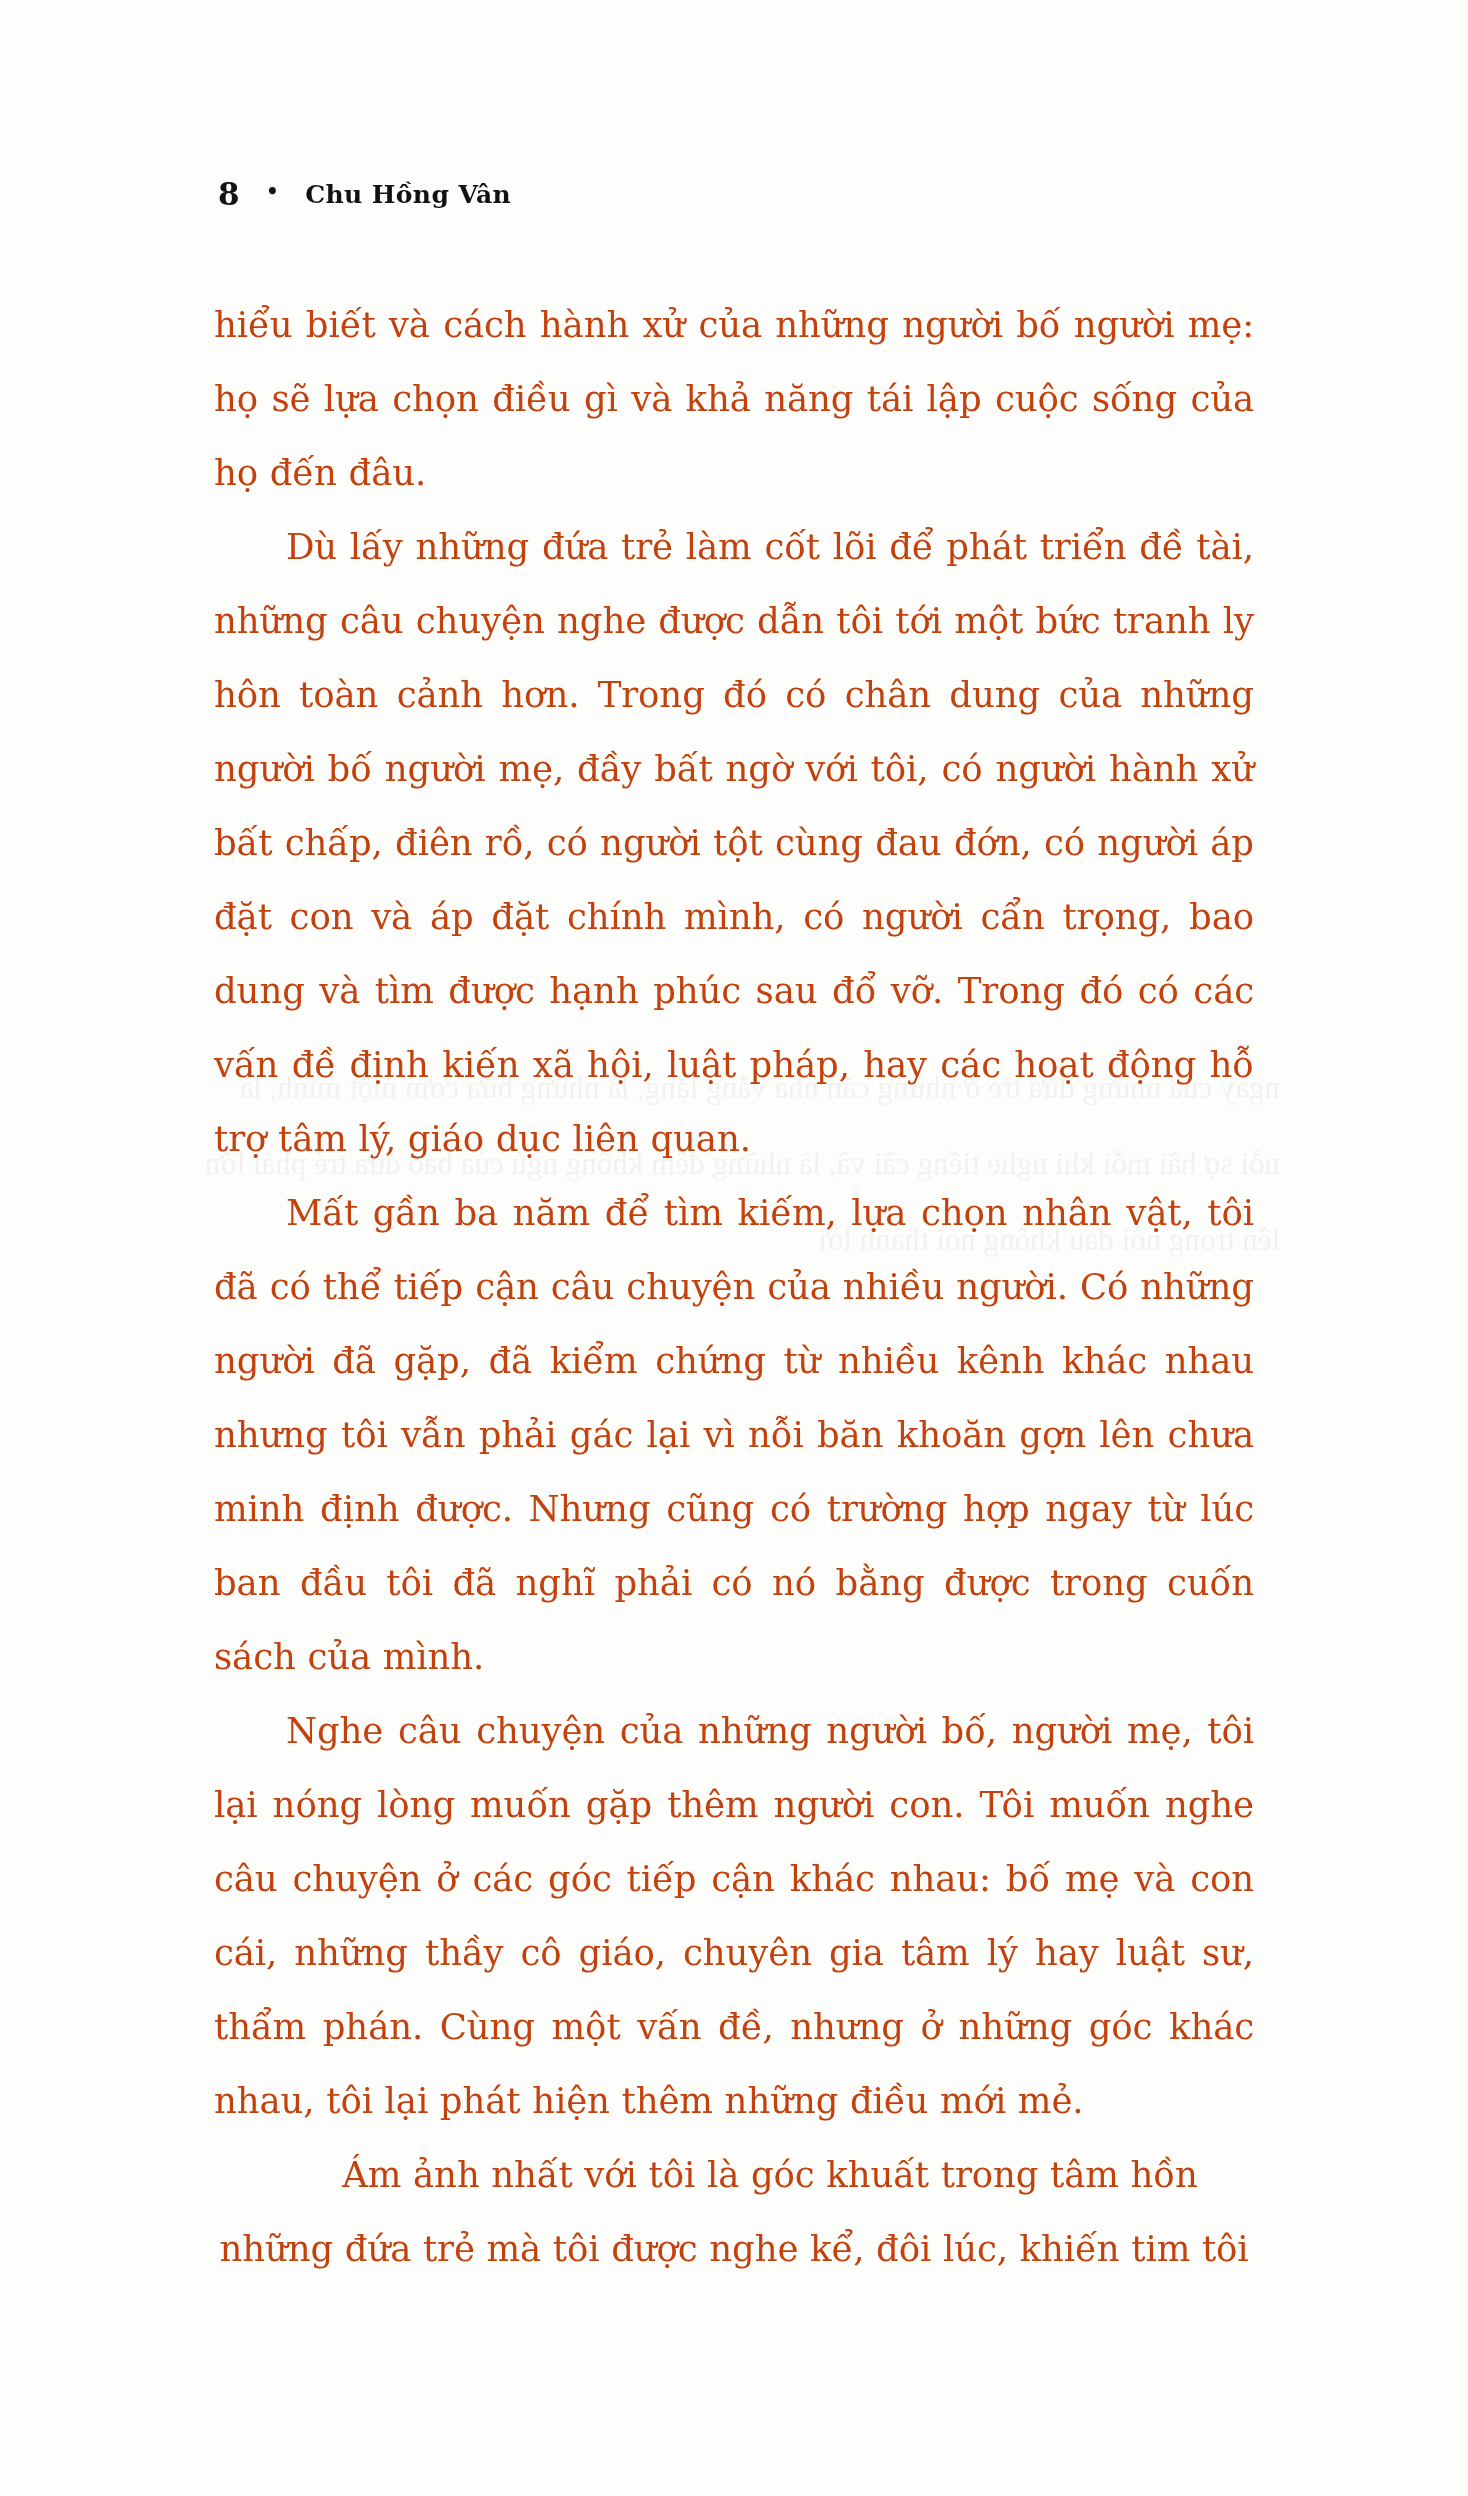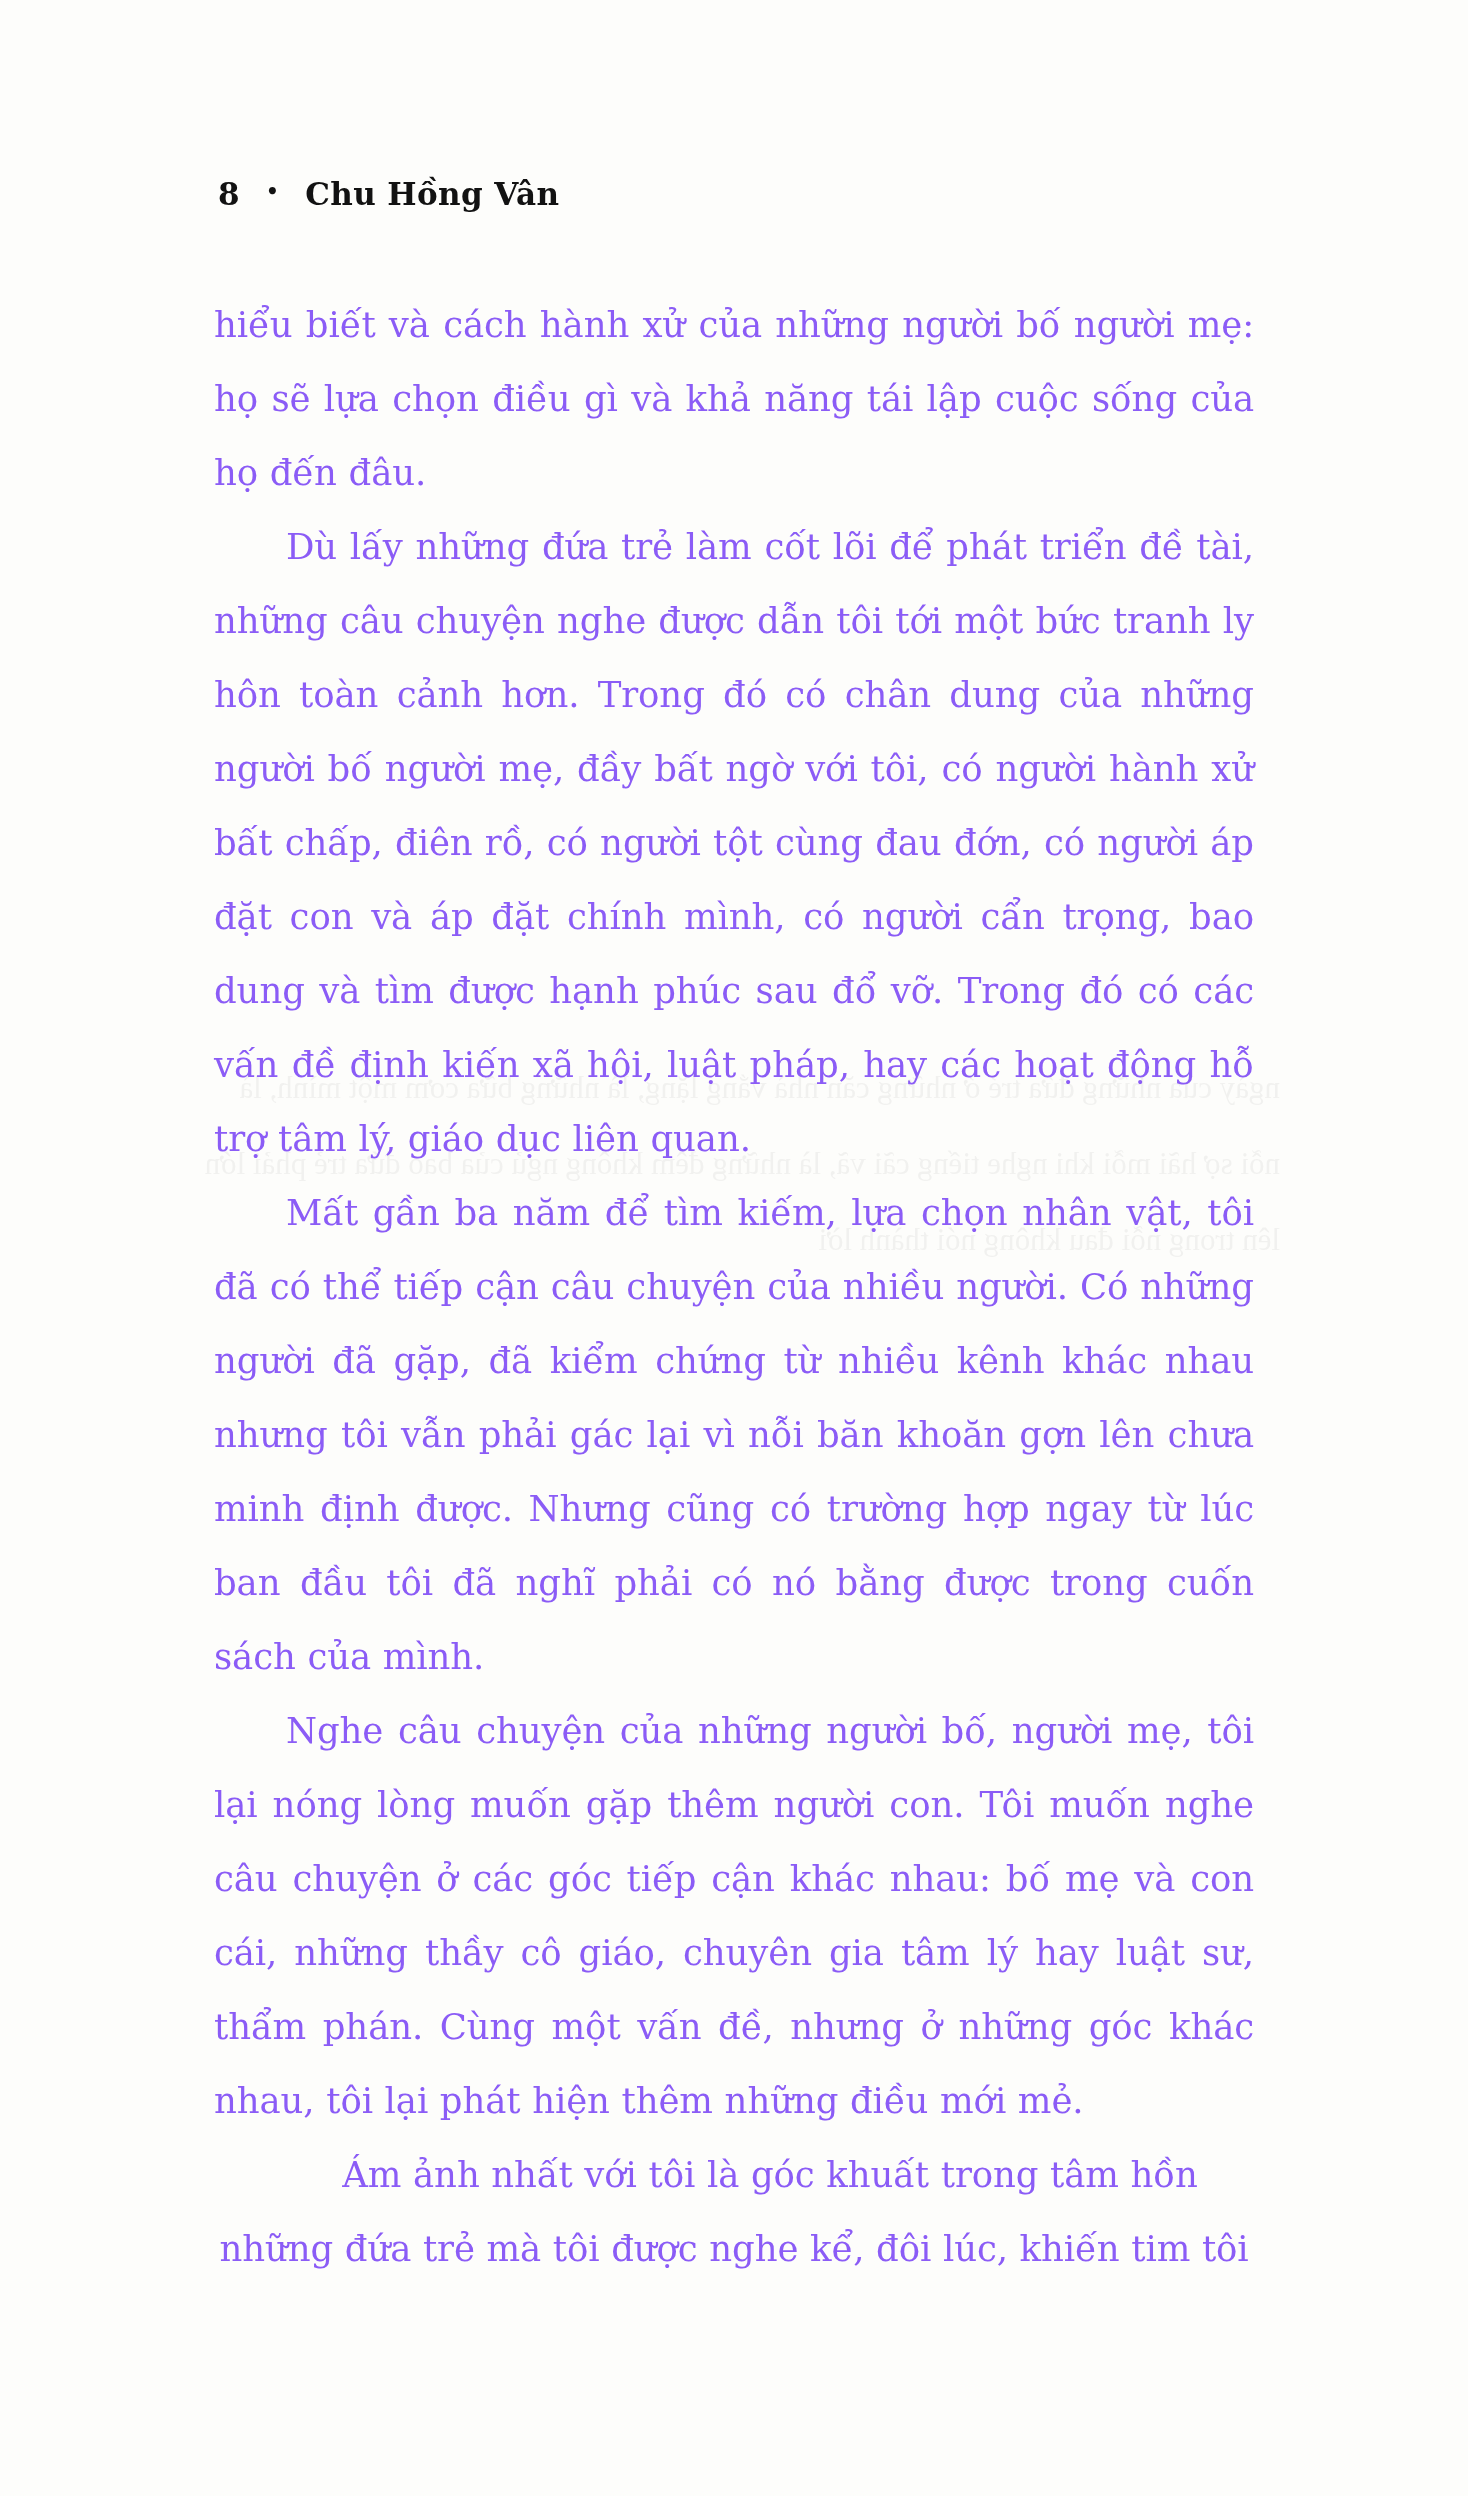--- a/index.html
+++ b/index.html
@@ -56,36 +56,36 @@
   .header .folio {
     font-size: 31px;
   }
   .header .dot {
     font-size: 20px;
     line-height: 1;
     position: relative;
     top: -3px;
   }
   .header .running-title {
-    font-size: 31px;
+    font-size: 25px;
   }
   .content {
     position: absolute;
     left: 214px;
     top: 288px;
     width: 1040px;
   }
   .content p {
     margin: 0;
     font-family: "DejaVu Serif", serif;
     font-size: 35.5px;
     line-height: 74px;
     text-align: justify;
     text-justify: inter-word;
-    color: #8b5cf6;
+    color: #c2410c;
     letter-spacing: -0.1px;
     word-spacing: 0.5px;
   }
   .content p.indent {
     text-indent: 72px;
   }
   .content p:last-child {
     text-align: center;
   }
 </style>

